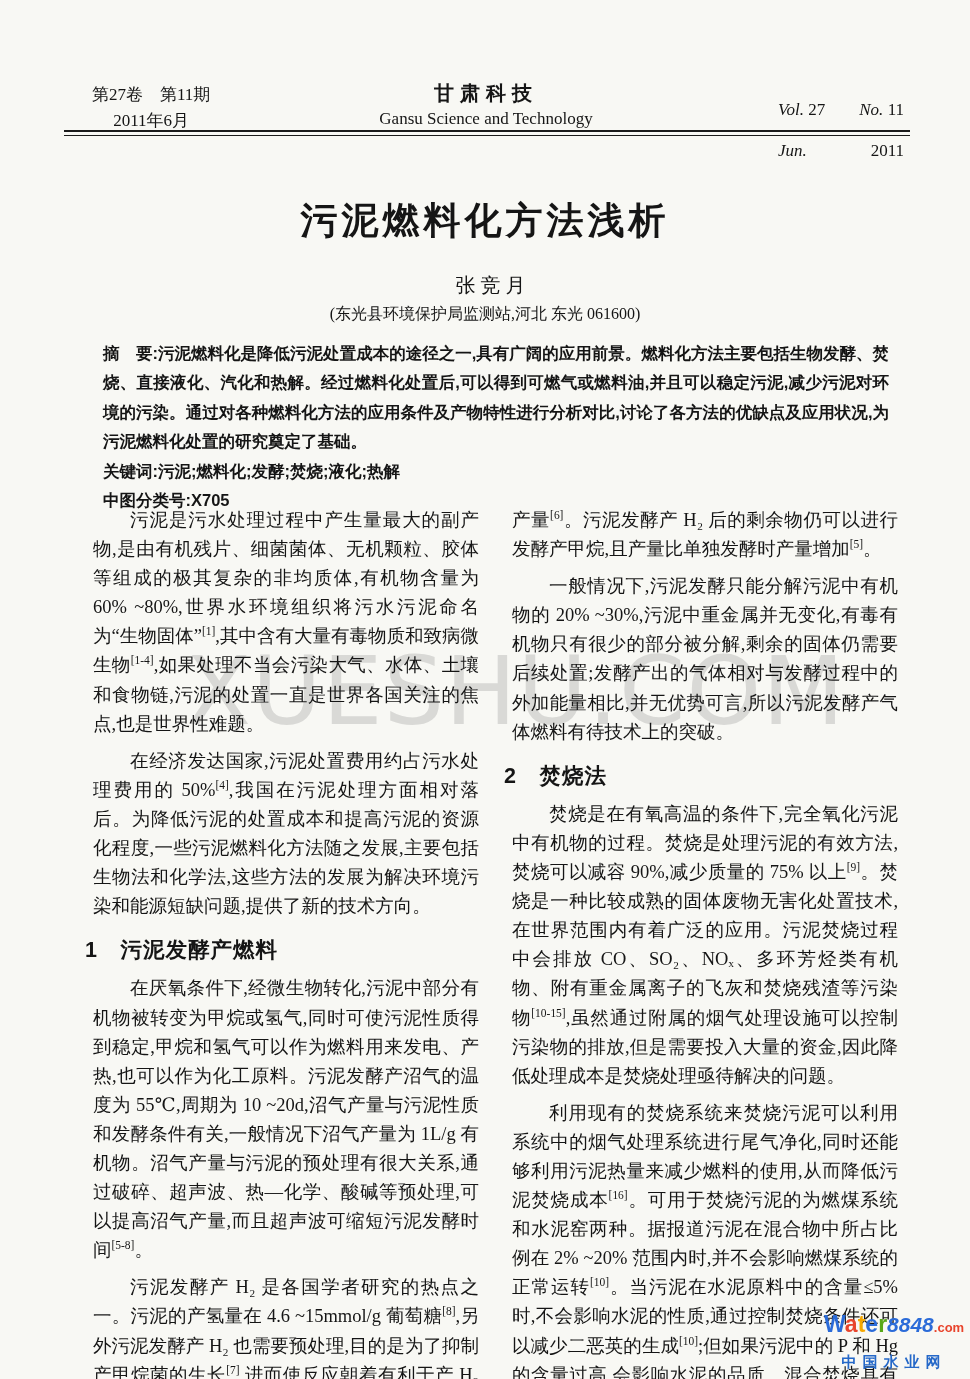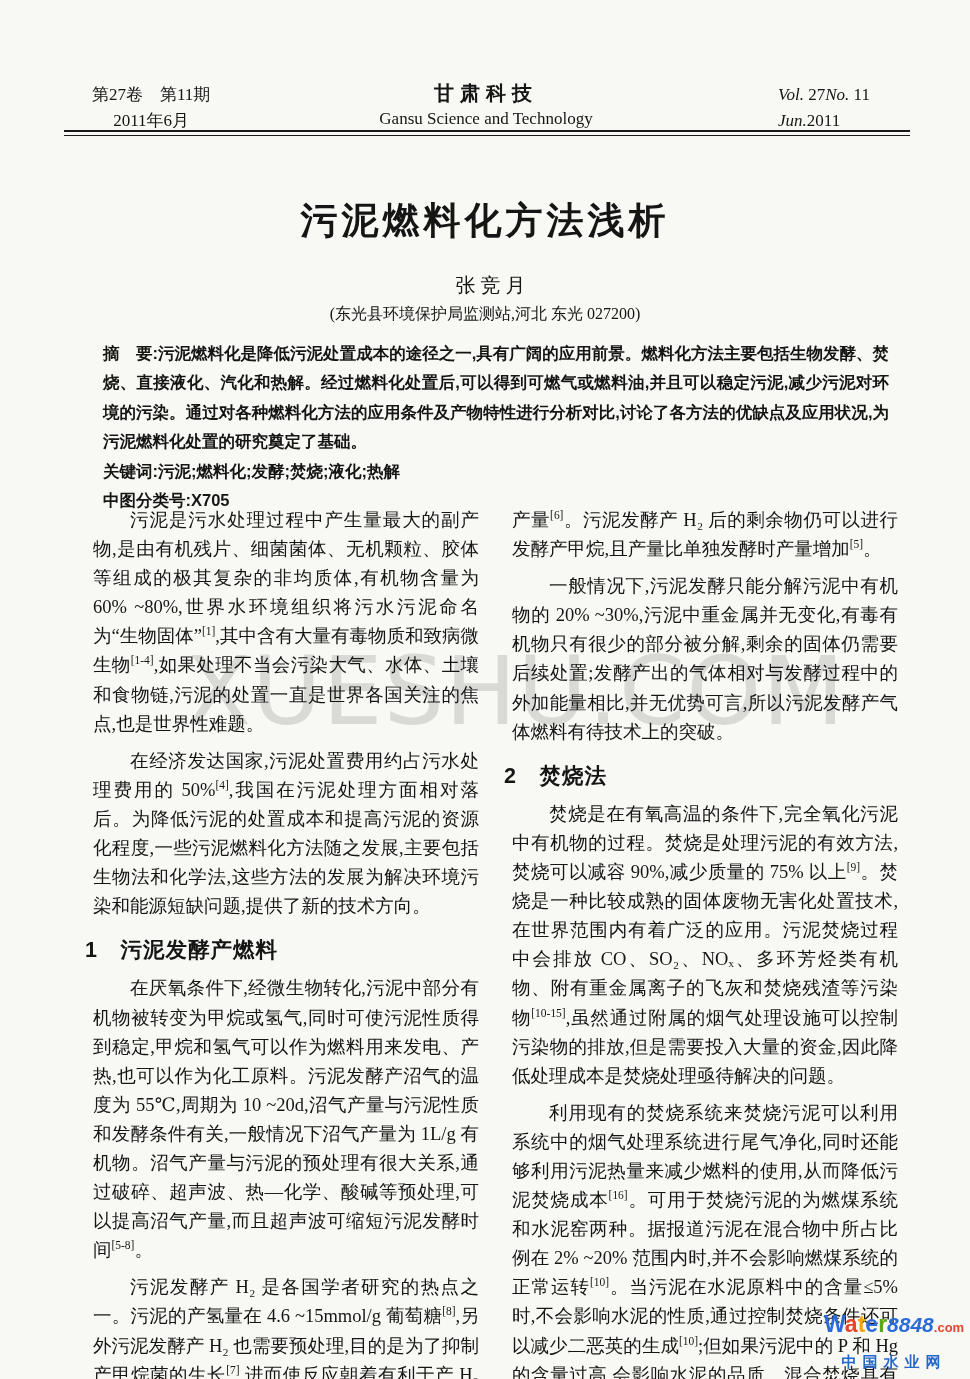--- a/index.html
+++ b/index.html
@@ -11,21 +11,21 @@
   }
   
   .hdr { position:absolute; top:80px; left:64px; right:62px; height:52px; }
   .hdr-left  { position:absolute; left:28px; top:2px; text-align:center;
                font-size:17px; line-height:26px; }
   .hdr-center{ position:absolute; left:0; right:0; top:0; text-align:center; }
   .hdr-journal-cn { font-size:20px; font-weight:700; letter-spacing:6px; line-height:26px; }
   .hdr-journal-en { font-size:17px; line-height:26px; }
   .hdr-right { position:absolute; right:4px; top:2px; width:126px;
                font-size:17px; line-height:26px; }
-  .hdr-right .row { display:flex; justify-content:flex-start; }
+  .hdr-right .row { display:flex; justify-content:space-between;margin-top:15px; }
   .abbr { font-style:italic; }
   .hdr-rule { position:absolute; top:130px; left:64px; right:60px; height:3px;
               border-top:2px solid #1b1b1b; border-bottom:1px solid #1b1b1b; }
   
   .title { position:absolute; top:196px; left:0; right:0; text-align:center;
            font-size:37px; font-weight:700; letter-spacing:4px; }
   .author { position:absolute; top:272px; left:16px; right:0; text-align:center;
             font-size:20px; letter-spacing:5px; }
   .affil  { position:absolute; top:304px; left:0; right:0; text-align:center;
             font-size:16px; }
@@ -81,21 +81,21 @@
       <div class="row">
         <span class="abbr">Jun.</span>
         <span>2011</span>
       </div>
     </div>
   </div>
   <div class="hdr-rule"></div>
 
   <div class="title">污泥燃料化方法浅析</div>
   <div class="author">张竞月</div>
-  <div class="affil">(东光县环境保护局监测站,河北 东光 027200)</div>
+  <div class="affil">(东光县环境保护局监测站,河北 东光 061600)</div>
 
   <div class="abs">
     <p><span>摘　要:</span><span>污泥燃料化是降低污泥处置成本的途径之一,具有广阔的应用前景。燃料化方法主要包括生物发酵、焚烧、直接液化、汽化和热解。经过燃料化处置后,可以得到可燃气或燃料油,并且可以稳定污泥,减少污泥对环境的污染。通过对各种燃料化方法的应用条件及产物特性进行分析对比,讨论了各方法的优缺点及应用状况,为污泥燃料化处置的研究奠定了基础。</span></p>
     <p><span>关键词:</span><span>污泥;燃料化;发酵;焚烧;液化;热解</span></p>
     <p><span>中图分类号:</span><span>X705</span></p>
   </div>
 
   <div class="watermark">XUESHU.COM</div>
 
   <div class="cols">

